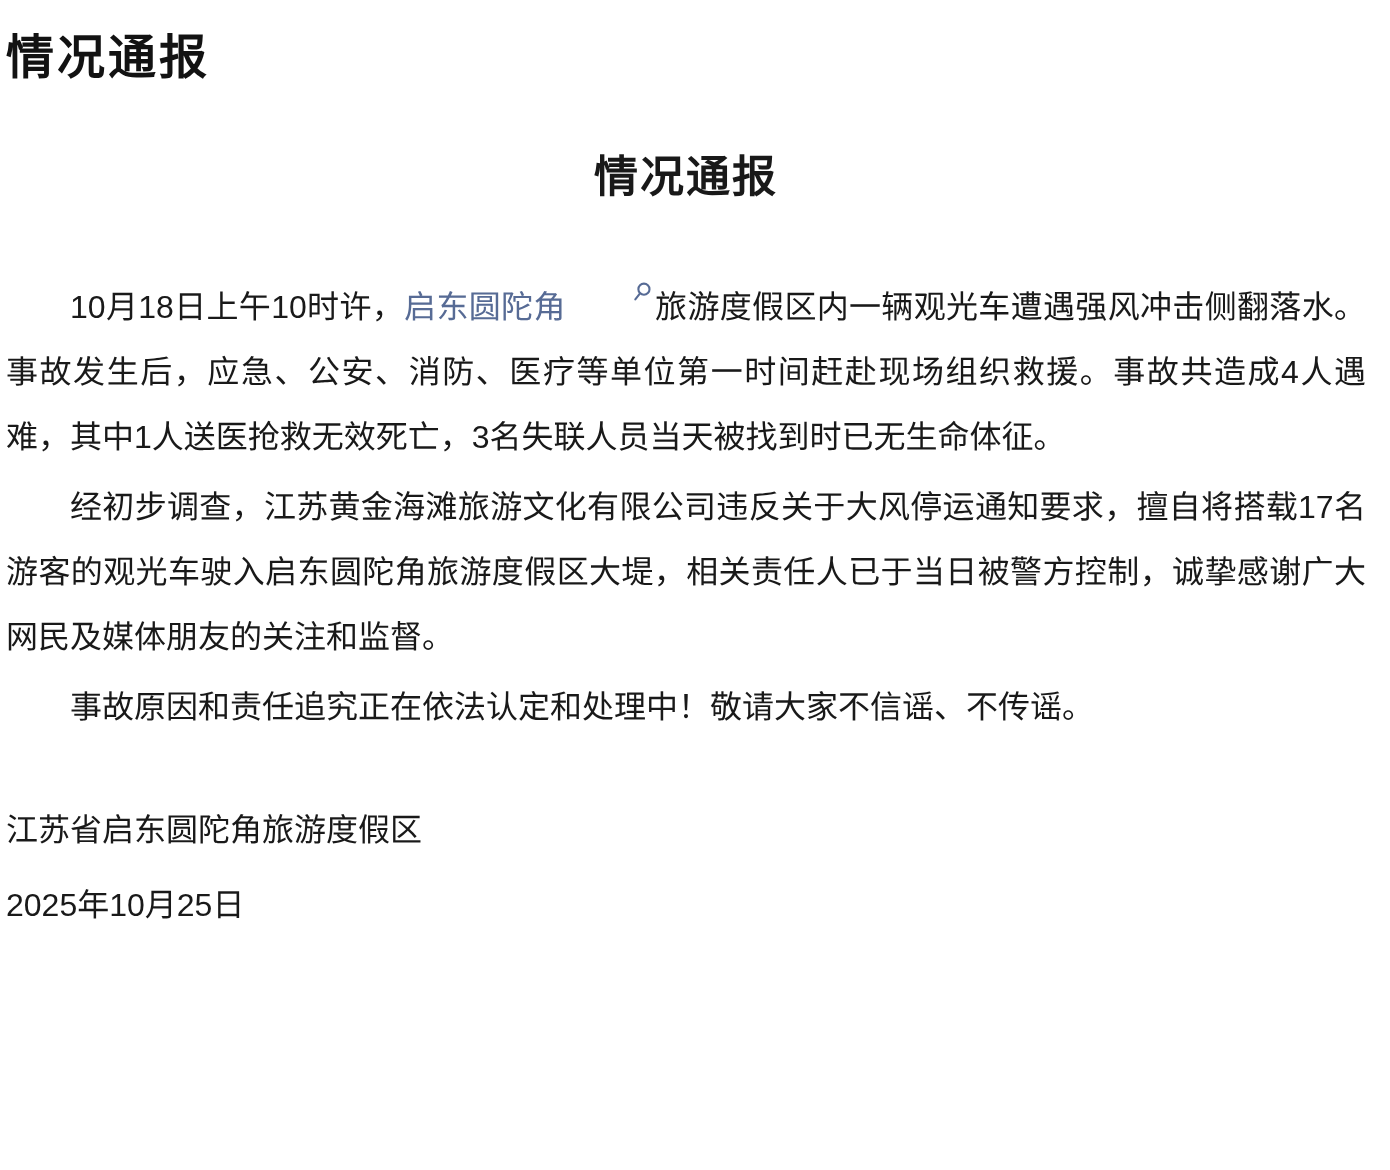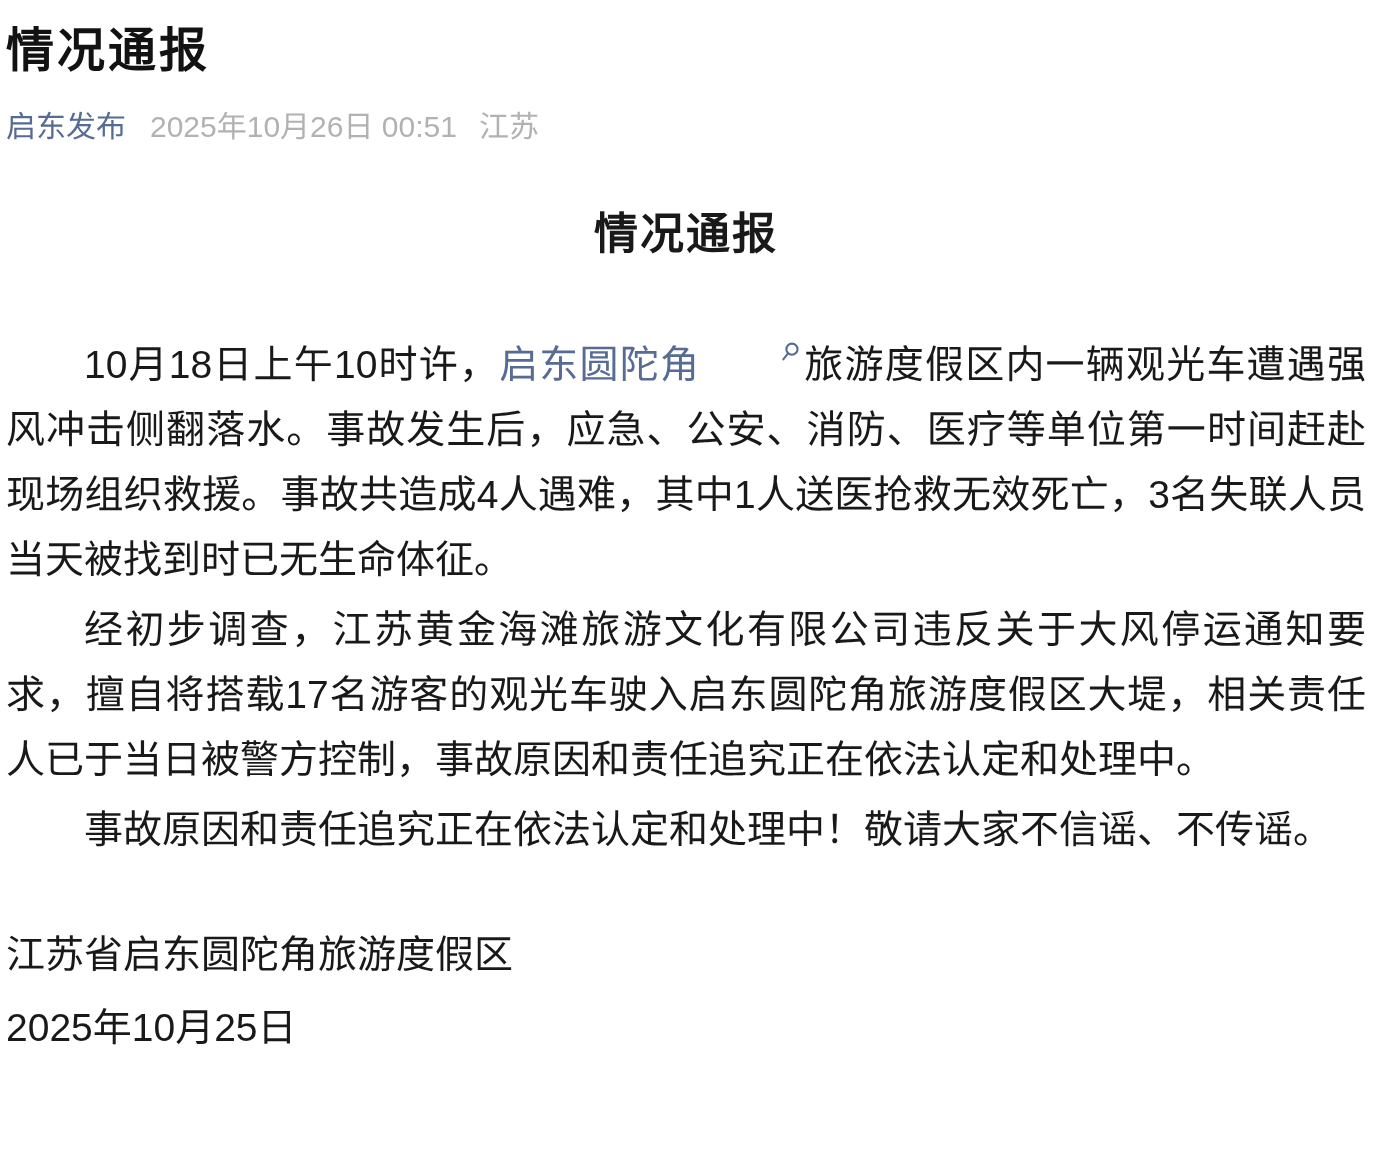--- a/index.html
+++ b/index.html
@@ -5,21 +5,21 @@
   html, body {
     margin: 0;
     padding: 0;
     background: #ffffff;
   }
   .page {
     width: 1390px;
     height: 1170px;
     box-sizing: border-box;
     background: #ffffff;
-    padding: 17px 24px 0 6px;
+    padding: 24px 24px 0 6px;
     overflow: hidden;
     font-family: "Liberation Sans", sans-serif;
     border-radius: 23px;
   }
   
   .article-title {
     margin: 0;
     font-size: 48px;
     line-height: 67px;
     font-weight: 700;
@@ -53,74 +53,70 @@
     line-height: 62px;
     font-weight: 700;
     letter-spacing: 2px;
     color: #191919;
   }
   .article-body {
     margin-top: 53px;
   }
   .article-body p {
     margin: 0 0 5px 0;
-    font-size: 39px;
+    font-size: 32px;
     line-height: 65px;
     text-indent: 2em;
     color: #191919;
     text-align: justify;
   }
   .inline-link {
     color: #576b95;
     text-decoration: none;
     cursor: pointer;
   }
   .search-icon-svg {
     display: inline-block;
     vertical-align: 14px;
     margin: 0 1px;
   }
   .signature-line {
     margin-top: 60px !important;
     text-align: right;
     text-indent: 0 !important;
     padding-right: 10px;
+    font-family: Liberation Mono, monospace;
   }
   .sign-date-line {
     margin-top: 8px !important;
     text-align: right;
     text-indent: 0 !important;
     padding-right: 10px;
   }
 </style>
 </head>
 <body>
 
 <div class="page">
 
   <h1 class="article-title">情况通报</h1>
 
-  <div class="meta-row">
-    <span class="account-name">启东发布</span>
-    <span class="publish-datetime">2025年10月26日 00:51</span>
-    <span class="publish-location">江苏</span>
-  </div>
 
   <h2 class="doc-heading">情况通报</h2>
 
   <div class="article-body">
 
     <p>
       <span>10月18日上午10时许，</span><span class="inline-link">启东圆陀角</span><span class="search-icon-svg"><svg width="23" height="23" viewBox="0 0 24 24" fill="none" xmlns="http://www.w3.org/2000/svg">
               <circle cx="13.5" cy="8.5" r="5.8" stroke="#576b95" stroke-width="2.2"></circle>
               <line x1="9.2" y1="13.2" x2="4.5" y2="19.2" stroke="#576b95" stroke-width="2.2" stroke-linecap="round"></line>
             </svg></span><span>旅游度假区内一辆观光车遭遇强风冲击侧翻落水。事故发生后，应急、公安、消防、医疗等单位第一时间赶赴现场组织救援。事故共造成4人遇难，其中1人送医抢救无效死亡，3名失联人员当天被找到时已无生命体征。</span>
     </p>
 
-    <p>经初步调查，江苏黄金海滩旅游文化有限公司违反关于大风停运通知要求，擅自将搭载17名游客的观光车驶入启东圆陀角旅游度假区大堤，相关责任人已于当日被警方控制，事故原因和责任追究正在依法认定和处理中。</p>
+    <p>经初步调查，江苏黄金海滩旅游文化有限公司违反关于大风停运通知要求，擅自将搭载17名游客的观光车驶入启东圆陀角旅游度假区大堤，相关责任人已于当日被警方控制，诚挚感谢广大网民及媒体朋友的关注和监督。</p>
 
 
     <p>事故原因和责任追究正在依法认定和处理中！敬请大家不信谣、不传谣。</p>
 
     <p class="signature-line">江苏省启东圆陀角旅游度假区</p>
 
     <p class="sign-date-line">2025年10月25日</p>
 
   </div>
 </div>

